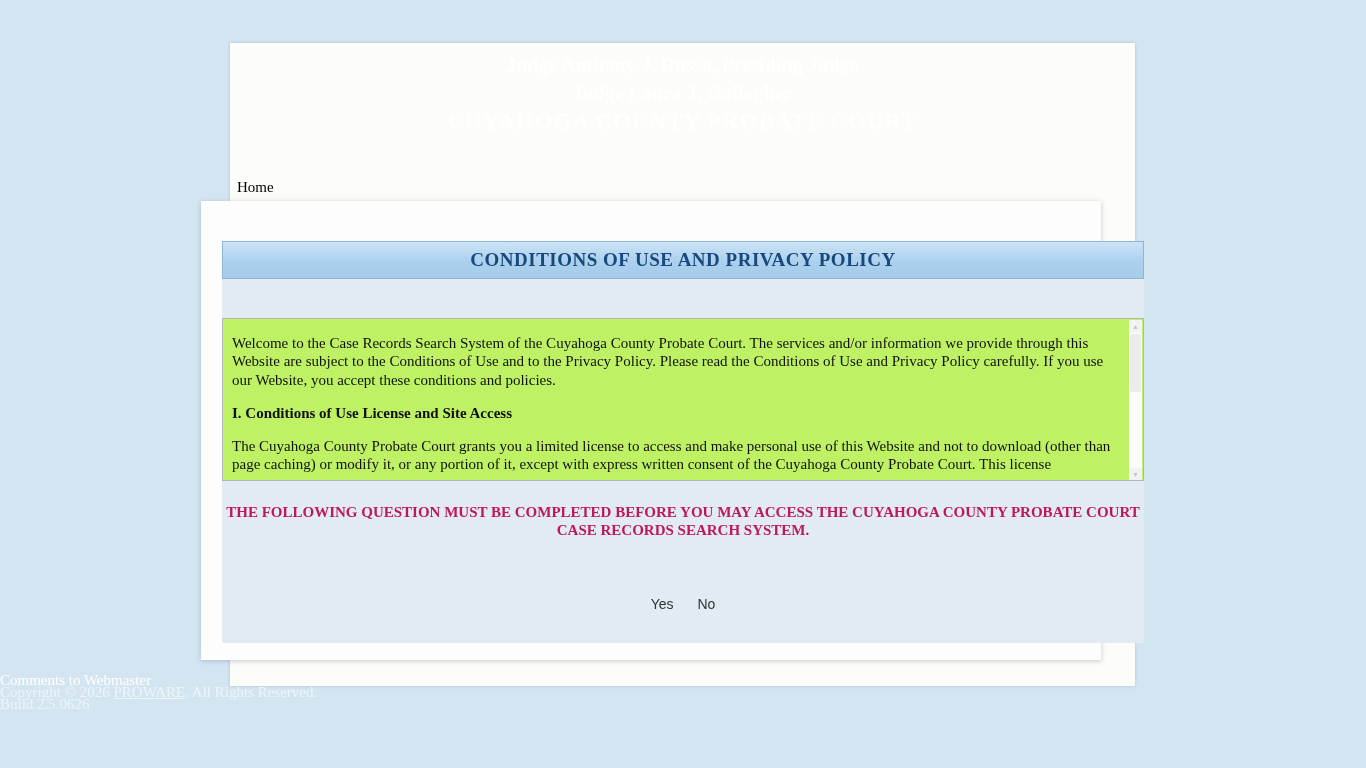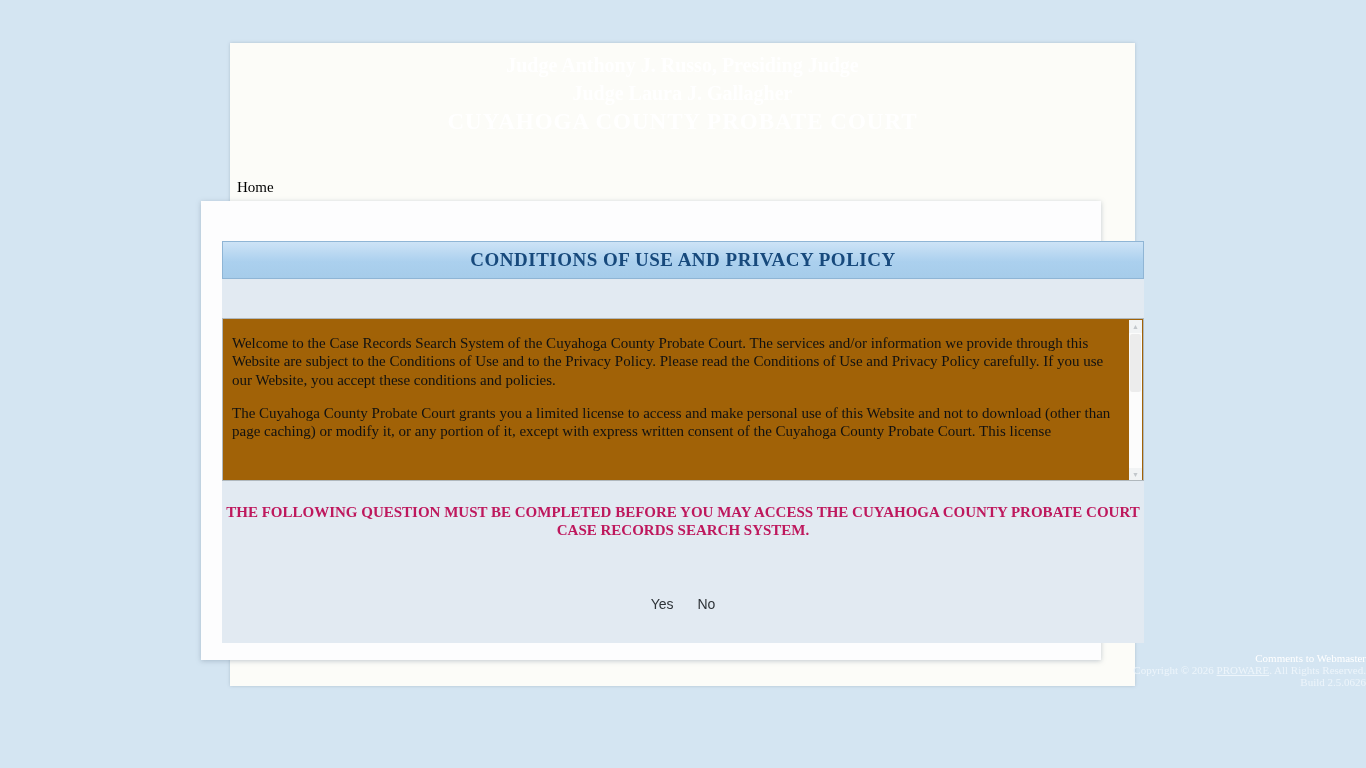--- a/index.html
+++ b/index.html
@@ -55,21 +55,21 @@
 
   .section {
     position: absolute; left: 21px; top: 78px;
     width: 922px; height: 364px;
     background: #e2eaf2;
   }
 
   .cond-box {
     position: absolute; left: 0px; top: 39px;
     width: 922px; height: 163px;
-    background: #a16207;
+    background: #bef264;
     border: 1px solid #b0b8bd;
     overflow: hidden;
     font-size: 15px; line-height: 18.3px; color: #111111;
     padding: 0 22px 8px 9px;
   }
   .cond-box p { margin: 15px 0; }
   .cond-box .subhead { font-weight: bold; }
 
   .scrollbar {
     position: absolute; right: 1px; top: 1px;
@@ -100,22 +100,22 @@
   }
   .answers {
     position: absolute; left: 0; top: 317px; width: 922px;
     display: flex; justify-content: center; gap: 24px;
     font-family: "Liberation Sans", sans-serif;
     font-size: 14px; color: #2e3338;
   }
   .answers a { color: #2e3338; text-decoration: none; cursor: pointer; }
 
   .footer {
-    position: absolute; left: 0; top: 652px; width: 1366px;
-    text-align: right; font-size: 11px; line-height: 12px;
+    position: absolute; left: 0; top: 674px; width: 1366px;
+    text-align: left; font-size: 15px; line-height: 12px;
   }
   .footer .f-link { color: #ffffff; text-decoration: none; cursor: pointer; }
   .footer .f-copy { color: #edf5fb; }
   .footer .f-brand { text-decoration: underline; cursor: pointer; color: #edf5fb; }
   .footer .f-build { color: #edf5fb; }
 </style>
 </head>
 <body>
 
 <div class="col">
@@ -130,20 +130,21 @@
 <div class="panel">
 
   <div class="title-bar">
     <h1>CONDITIONS OF USE AND PRIVACY POLICY</h1>
   </div>
 
   <div class="section">
 
     <div class="cond-box">
       <p>Welcome to the Case Records Search System of the Cuyahoga County Probate Court. The services and/or information we provide through this Website are subject to the Conditions of Use and to the Privacy Policy. Please read the Conditions of Use and Privacy Policy carefully. If you use our Website, you accept these conditions and policies.</p>
+      <p class="subhead">I. Conditions of Use License and Site Access</p>
       <p>The Cuyahoga County Probate Court grants you a limited license to access and make personal use of this Website and not to download (other than page caching) or modify it, or any portion of it, except with express written consent of the Cuyahoga County Probate Court. This license</p>
       <div class="scrollbar">
         <div class="scroll-btn up">▲</div>
         <div class="scroll-thumb"></div>
         <div class="scroll-btn down">▼</div>
       </div>
     </div>
 
     <div class="notice">THE FOLLOWING QUESTION MUST BE COMPLETED BEFORE YOU MAY ACCESS THE CUYAHOGA COUNTY PROBATE COURT CASE RECORDS SEARCH SYSTEM.</div>
 

